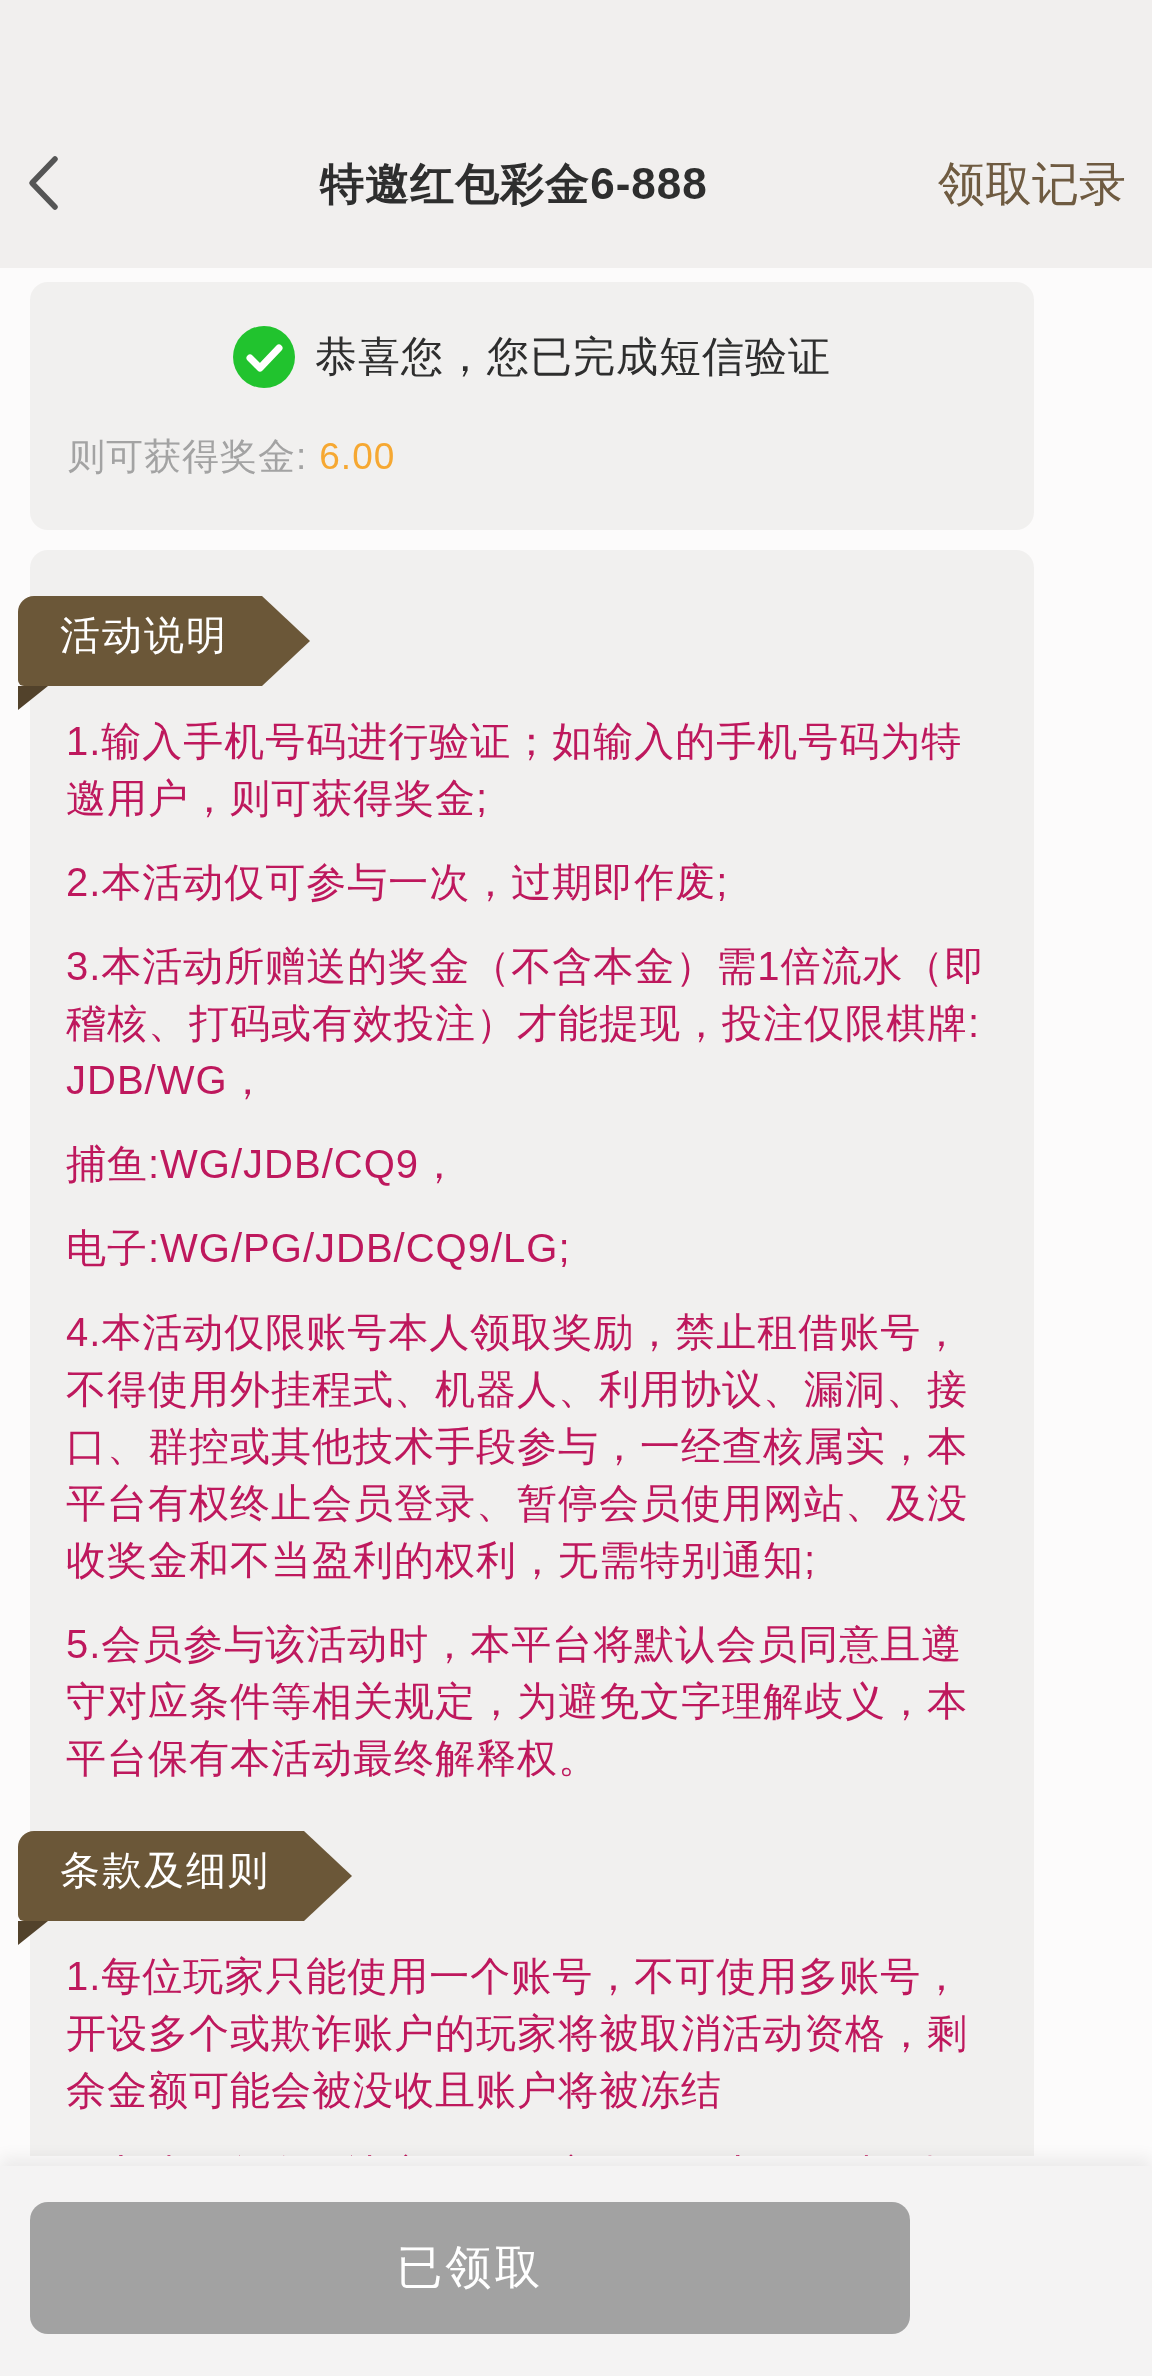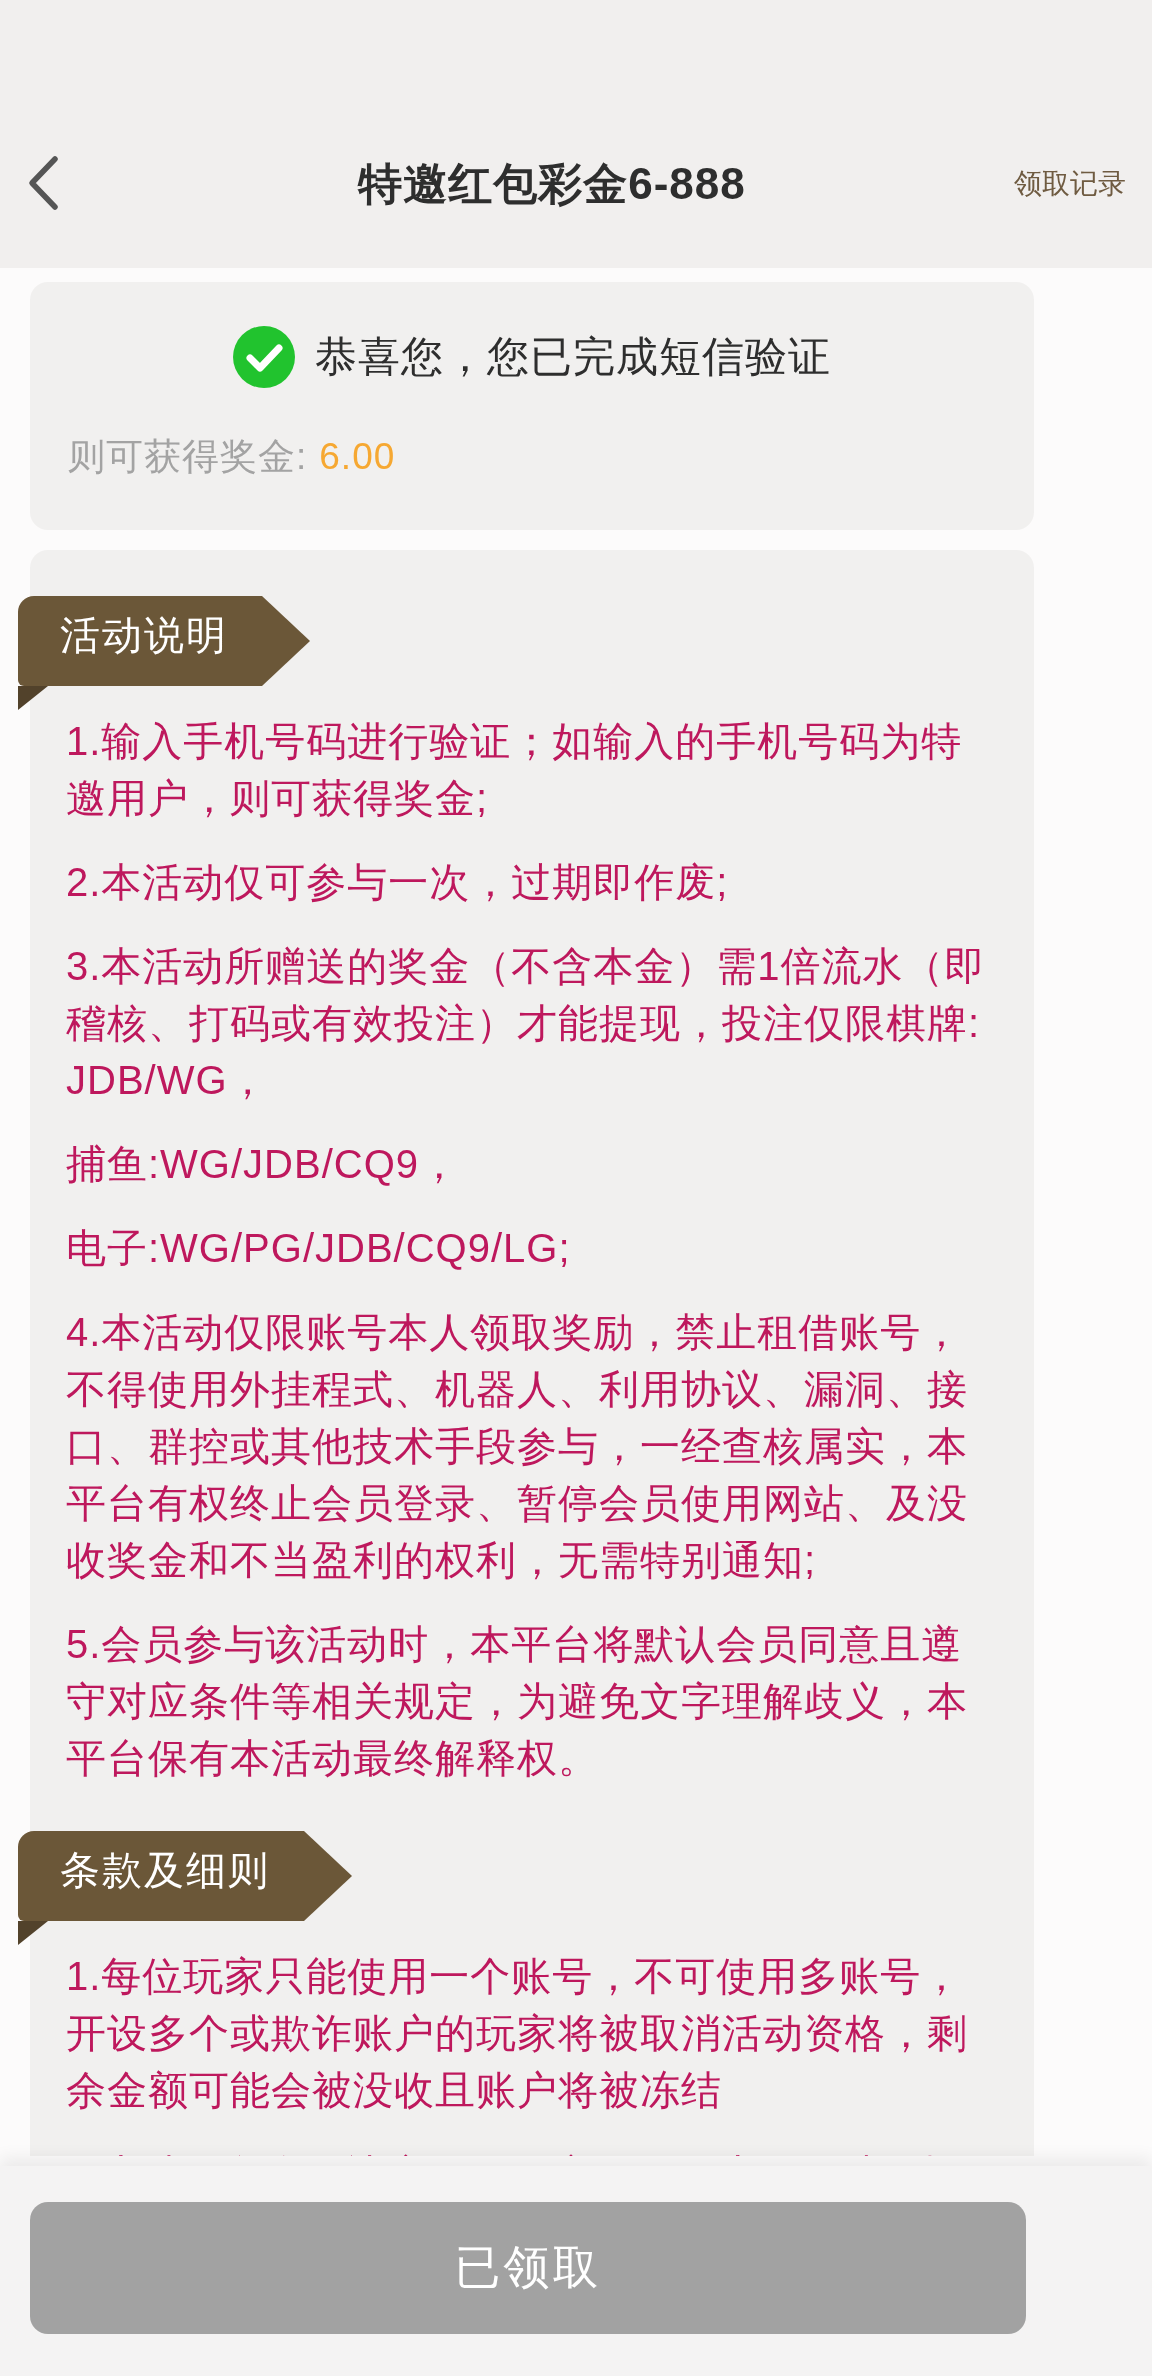--- a/index.html
+++ b/index.html
@@ -23,21 +23,21 @@
   .back-btn{
     width:64px; height:72px; display:flex; align-items:center;
     background:none; border:none; cursor:pointer; flex:0 0 auto;
   }
   .page-title{
     flex:1; text-align:center;
     font-size:44px; font-weight:600; color:#2e2e2e;
     letter-spacing:1px; white-space:nowrap;
   }
   .records-link{
-    flex:0 0 auto; font-size:28px; color:#6f5b41;
+    flex:0 0 auto; font-size:47px; color:#6f5b41;
     text-decoration:none; white-space:nowrap;text-align:center;
   }
 
   
   .scroll-area{
     position:absolute; top:268px; left:0; width:1064px; height:1888px;
     overflow:hidden;
   }
 
   .card{
@@ -94,21 +94,21 @@
   }
 
   
   .footer{
     position:absolute; left:0; bottom:0; width:1152px; height:210px;
     background:#f4f3f3;
     box-shadow:0 -8px 16px rgba(0,0,0,0.07);
   }
   .claim-btn{
     position:absolute; left:30px; top:36px;
-    width:996px; height:132px;
+    width:880px; height:132px;
     background:#a2a2a2; border:none; border-radius:18px;
     color:#ffffff; font-size:46px; letter-spacing:3px;
     display:flex; align-items:center; justify-content:center;
     cursor:default;
   }
 </style>
 </head>
 <body>
 
 <div class="page">

